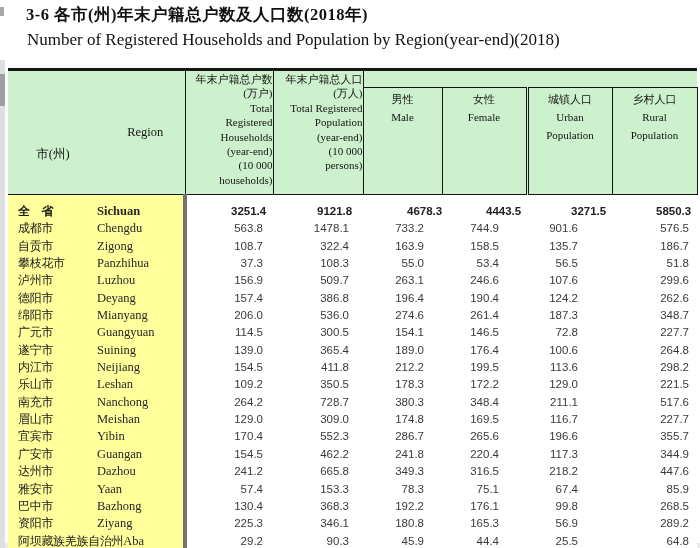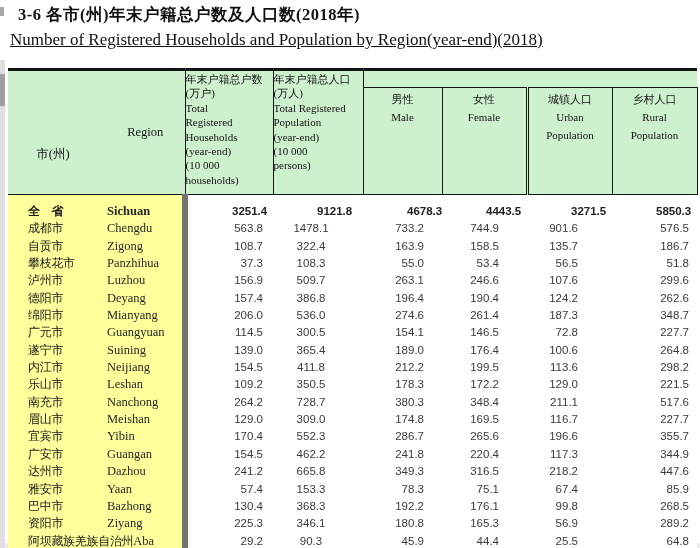--- a/index.html
+++ b/index.html
@@ -9,75 +9,74 @@
     font-family:"Liberation Serif","DejaVu Serif",serif;
   }
   
   .edge-strip{position:absolute;left:0;top:60px;width:5px;height:488px;background:#dfdfdf;z-index:3;}
   .edge-thumb{position:absolute;left:0;top:74px;width:5px;height:32px;background:#9f9f9f;z-index:4;}
   .edge-tick{position:absolute;left:0;top:7px;width:4px;height:9px;background:#a8a8a8;z-index:4;}
   .bottom-strip{position:absolute;left:0;top:543px;width:700px;height:5px;background:#ececec;z-index:0;}
 
   
   .title-zh{
-    position:absolute;left:18px;top:4px;width:660px;
+    position:absolute;left:26px;top:4px;width:660px;
     font-size:16.5px;font-weight:bold;color:#111;letter-spacing:0.5px;
     font-family:"Liberation Serif","DejaVu Sans",serif;white-space:nowrap;
   }
   .title-en{
-    position:absolute;left:10px;top:30px;width:660px;
+    position:absolute;left:27px;top:30px;width:660px;
     font-size:17px;color:#111;white-space:nowrap;
     font-family:"Liberation Serif",serif;
-    text-decoration:underline;
   }
 
   
   .tbl-wrap{position:absolute;left:8px;top:68px;z-index:1;}
   table{
     border-collapse:collapse;table-layout:fixed;width:689px;
     border-top:3px solid #151515;border-bottom:3px solid #151515;
   }
   td{padding:0;margin:0;}
   thead td{background:#cdf0cd;color:#141414;}
   .h-region{border-right:1px solid #151515;border-bottom:1px solid #151515;vertical-align:middle;}
   .h-region .flex{display:flex;align-items:center;}
   .rh-zh{width:90px;text-align:center;font-size:12.5px;
     font-family:"Liberation Serif","DejaVu Sans",serif;margin-top:43px;}
   .rh-en{flex:1;text-align:center;font-size:12.5px;padding-left:8px;}
   .h-hh,.h-pop{
     border-right:1px solid #151515;border-bottom:1px solid #151515;
-    vertical-align:top;text-align:left;white-space:pre-line;
+    vertical-align:top;text-align:right;white-space:pre-line;
     font-size:11px;line-height:14.4px;padding-top:1px;
     font-family:"Liberation Serif","DejaVu Sans",serif;
   }
   .h-band{height:16px;border-bottom:1px solid #151515;}
   .h-sub{
     height:104px;vertical-align:top;text-align:center;white-space:pre-line;
     font-size:11px;line-height:18px;padding-top:2px;
     border-bottom:1px solid #151515;border-right:1px solid #151515;
     font-family:"Liberation Serif","DejaVu Sans",serif;
   }
   .h-female{border-right:3px double #151515;}
 
   tbody td{background:#ffffff;line-height:15.35px;vertical-align:bottom;}
   tbody .c-region{
-    background:#ffff9c;border-right:6px solid #737373;
-    padding-left:20px;white-space:nowrap;overflow:hidden;
+    background:#ffff9c;border-right:4px solid #737373;
+    padding-left:10px;white-space:nowrap;overflow:hidden;
   }
   .c-region .zh{
     display:inline-block;min-width:79px;font-size:12px;color:#1b1b1b;
     font-family:"Liberation Serif","DejaVu Sans",serif;letter-spacing:-0.3px;
   }
   .c-region .en{font-size:12.5px;color:#262626;font-family:"Liberation Serif",serif;}
   td.num{
     text-align:right;font-size:11.5px;color:#3a3a3a;
     font-family:"Liberation Sans","DejaVu Sans",sans-serif;
   }
   tbody td:nth-child(2){padding-right:10px;}
-  tbody td:nth-child(3){padding-right:14px;text-align:center;}
+  tbody td:nth-child(3){padding-right:14px;}
   tbody td:nth-child(4){padding-right:18px;}
   tbody td:nth-child(5){padding-right:28px;}
   tbody td:nth-child(6){padding-right:34px;}
   tbody td:nth-child(7){padding-right:8px;}
   tbody tr.first-data td{padding-top:7px;}
   tbody tr.total-row td{font-weight:bold;color:#111;}
   tbody tr.total-row td.num{color:#222;padding-left:44px;}
 </style>
 </head>
 <body>

